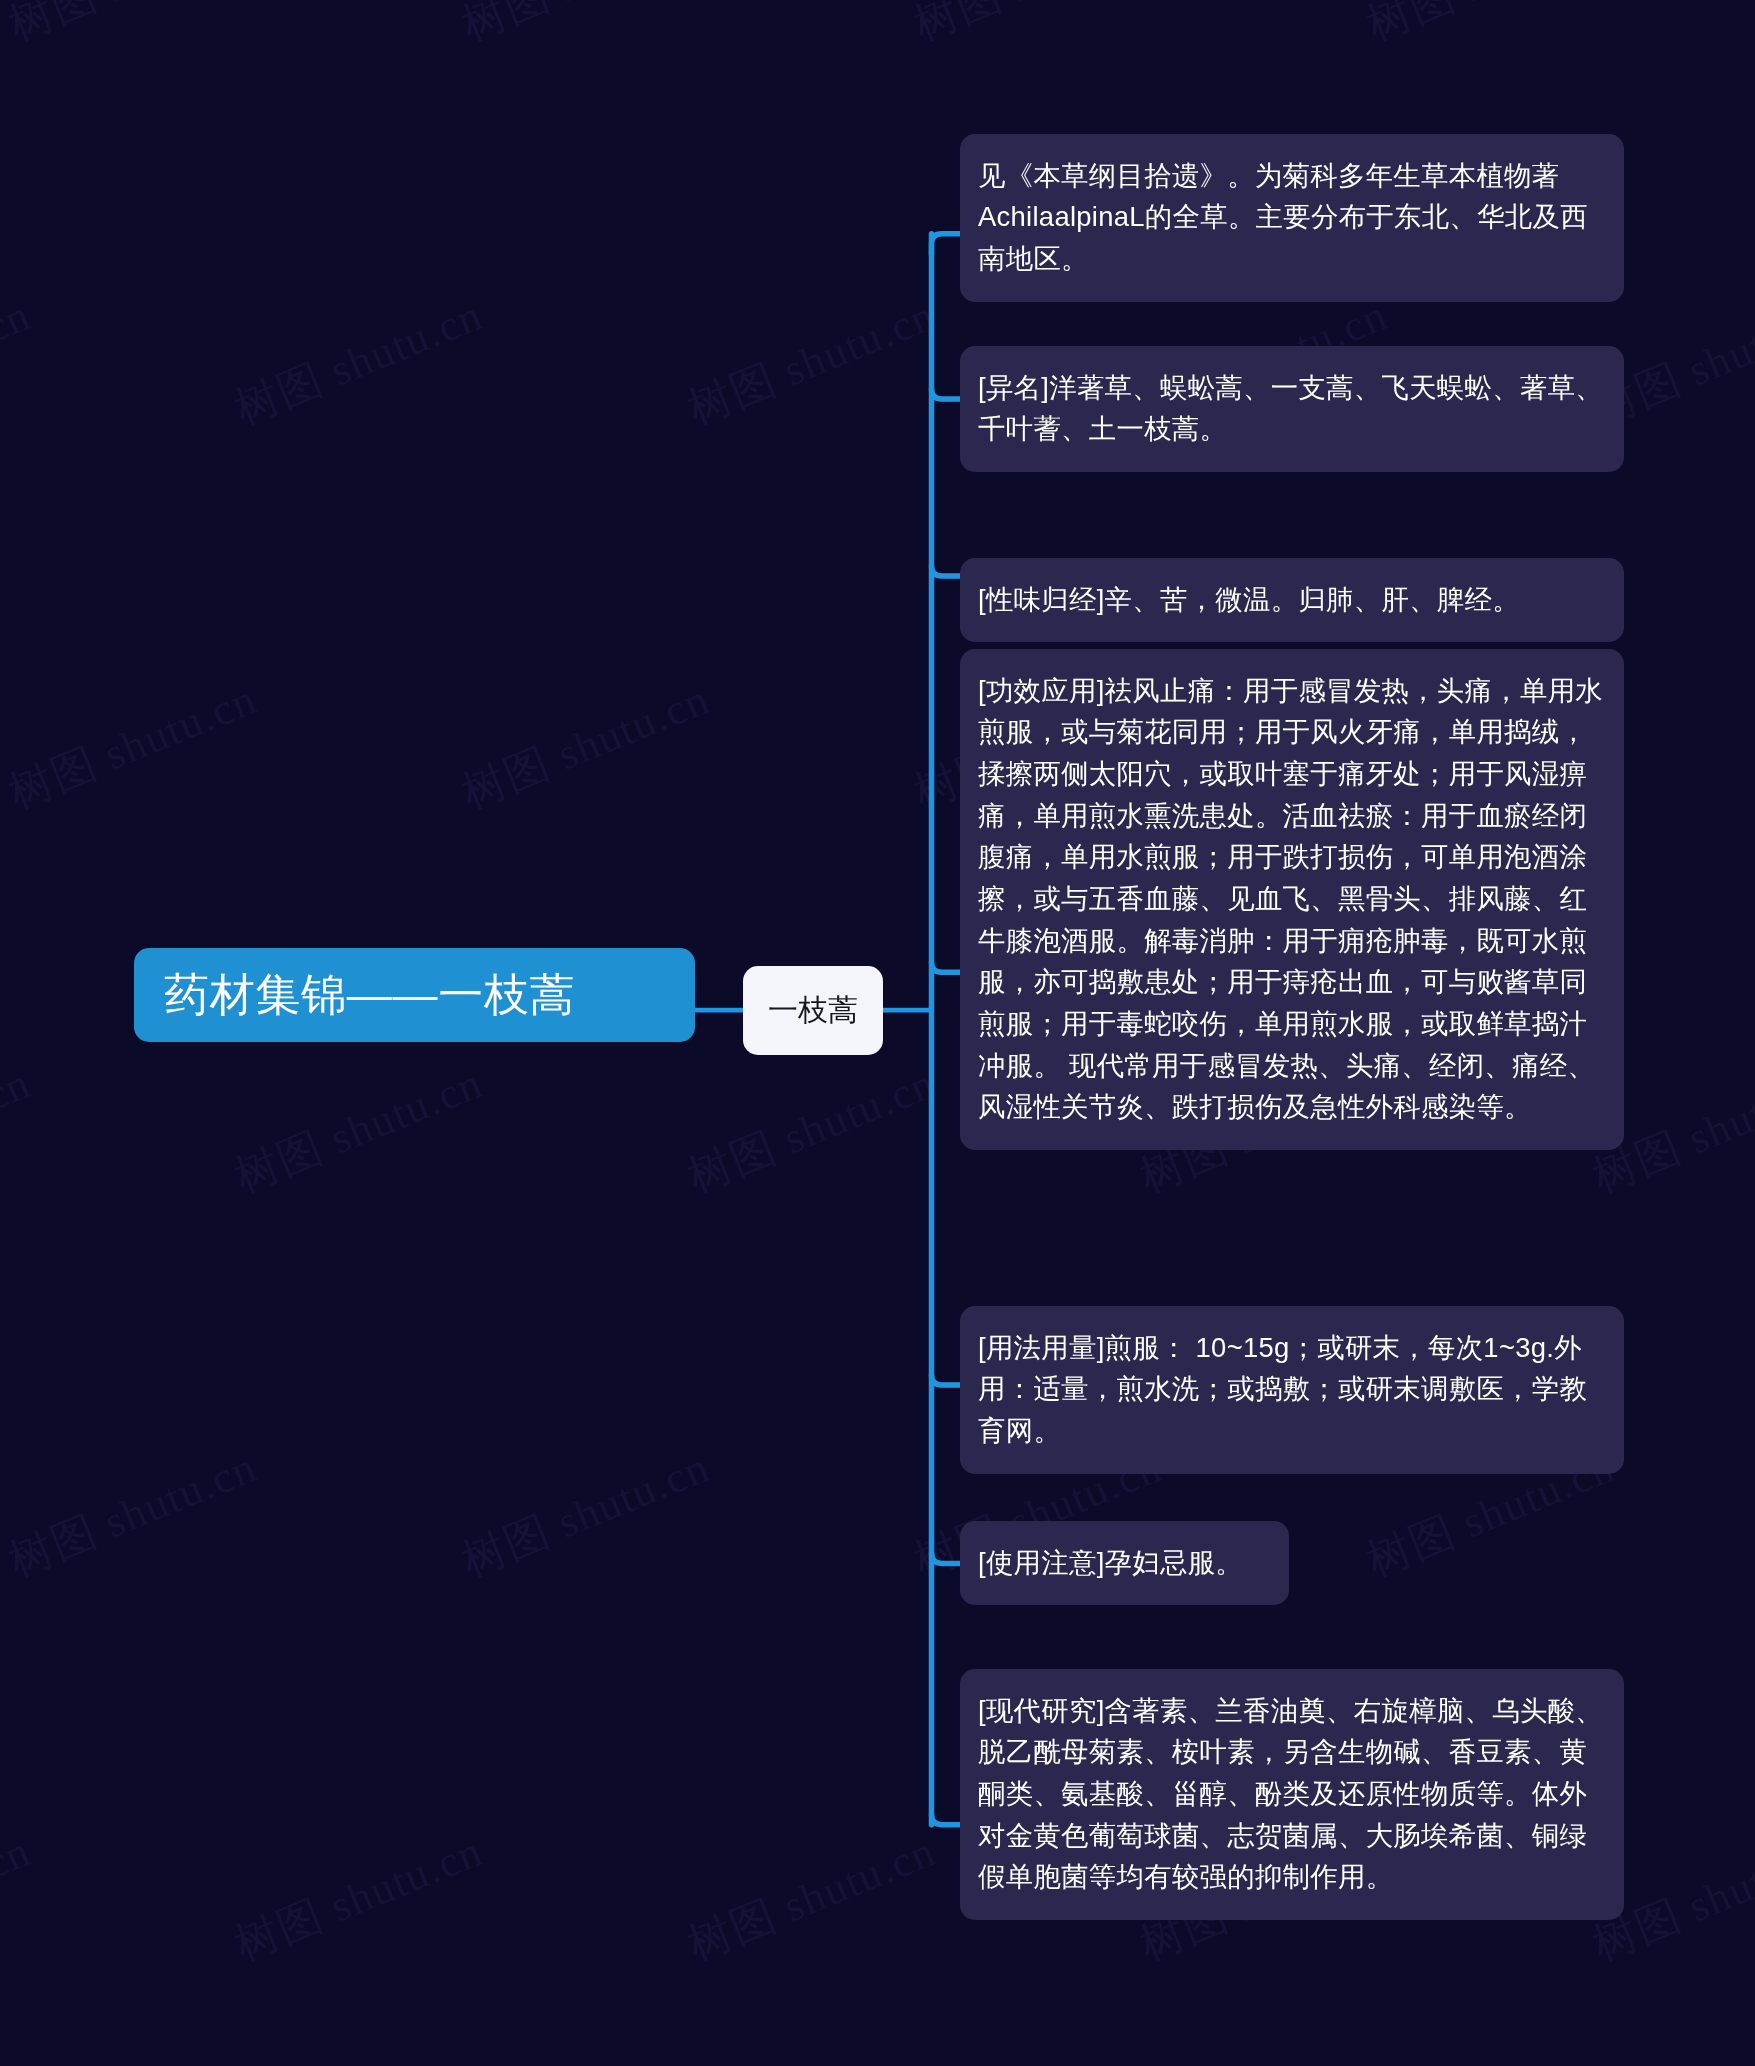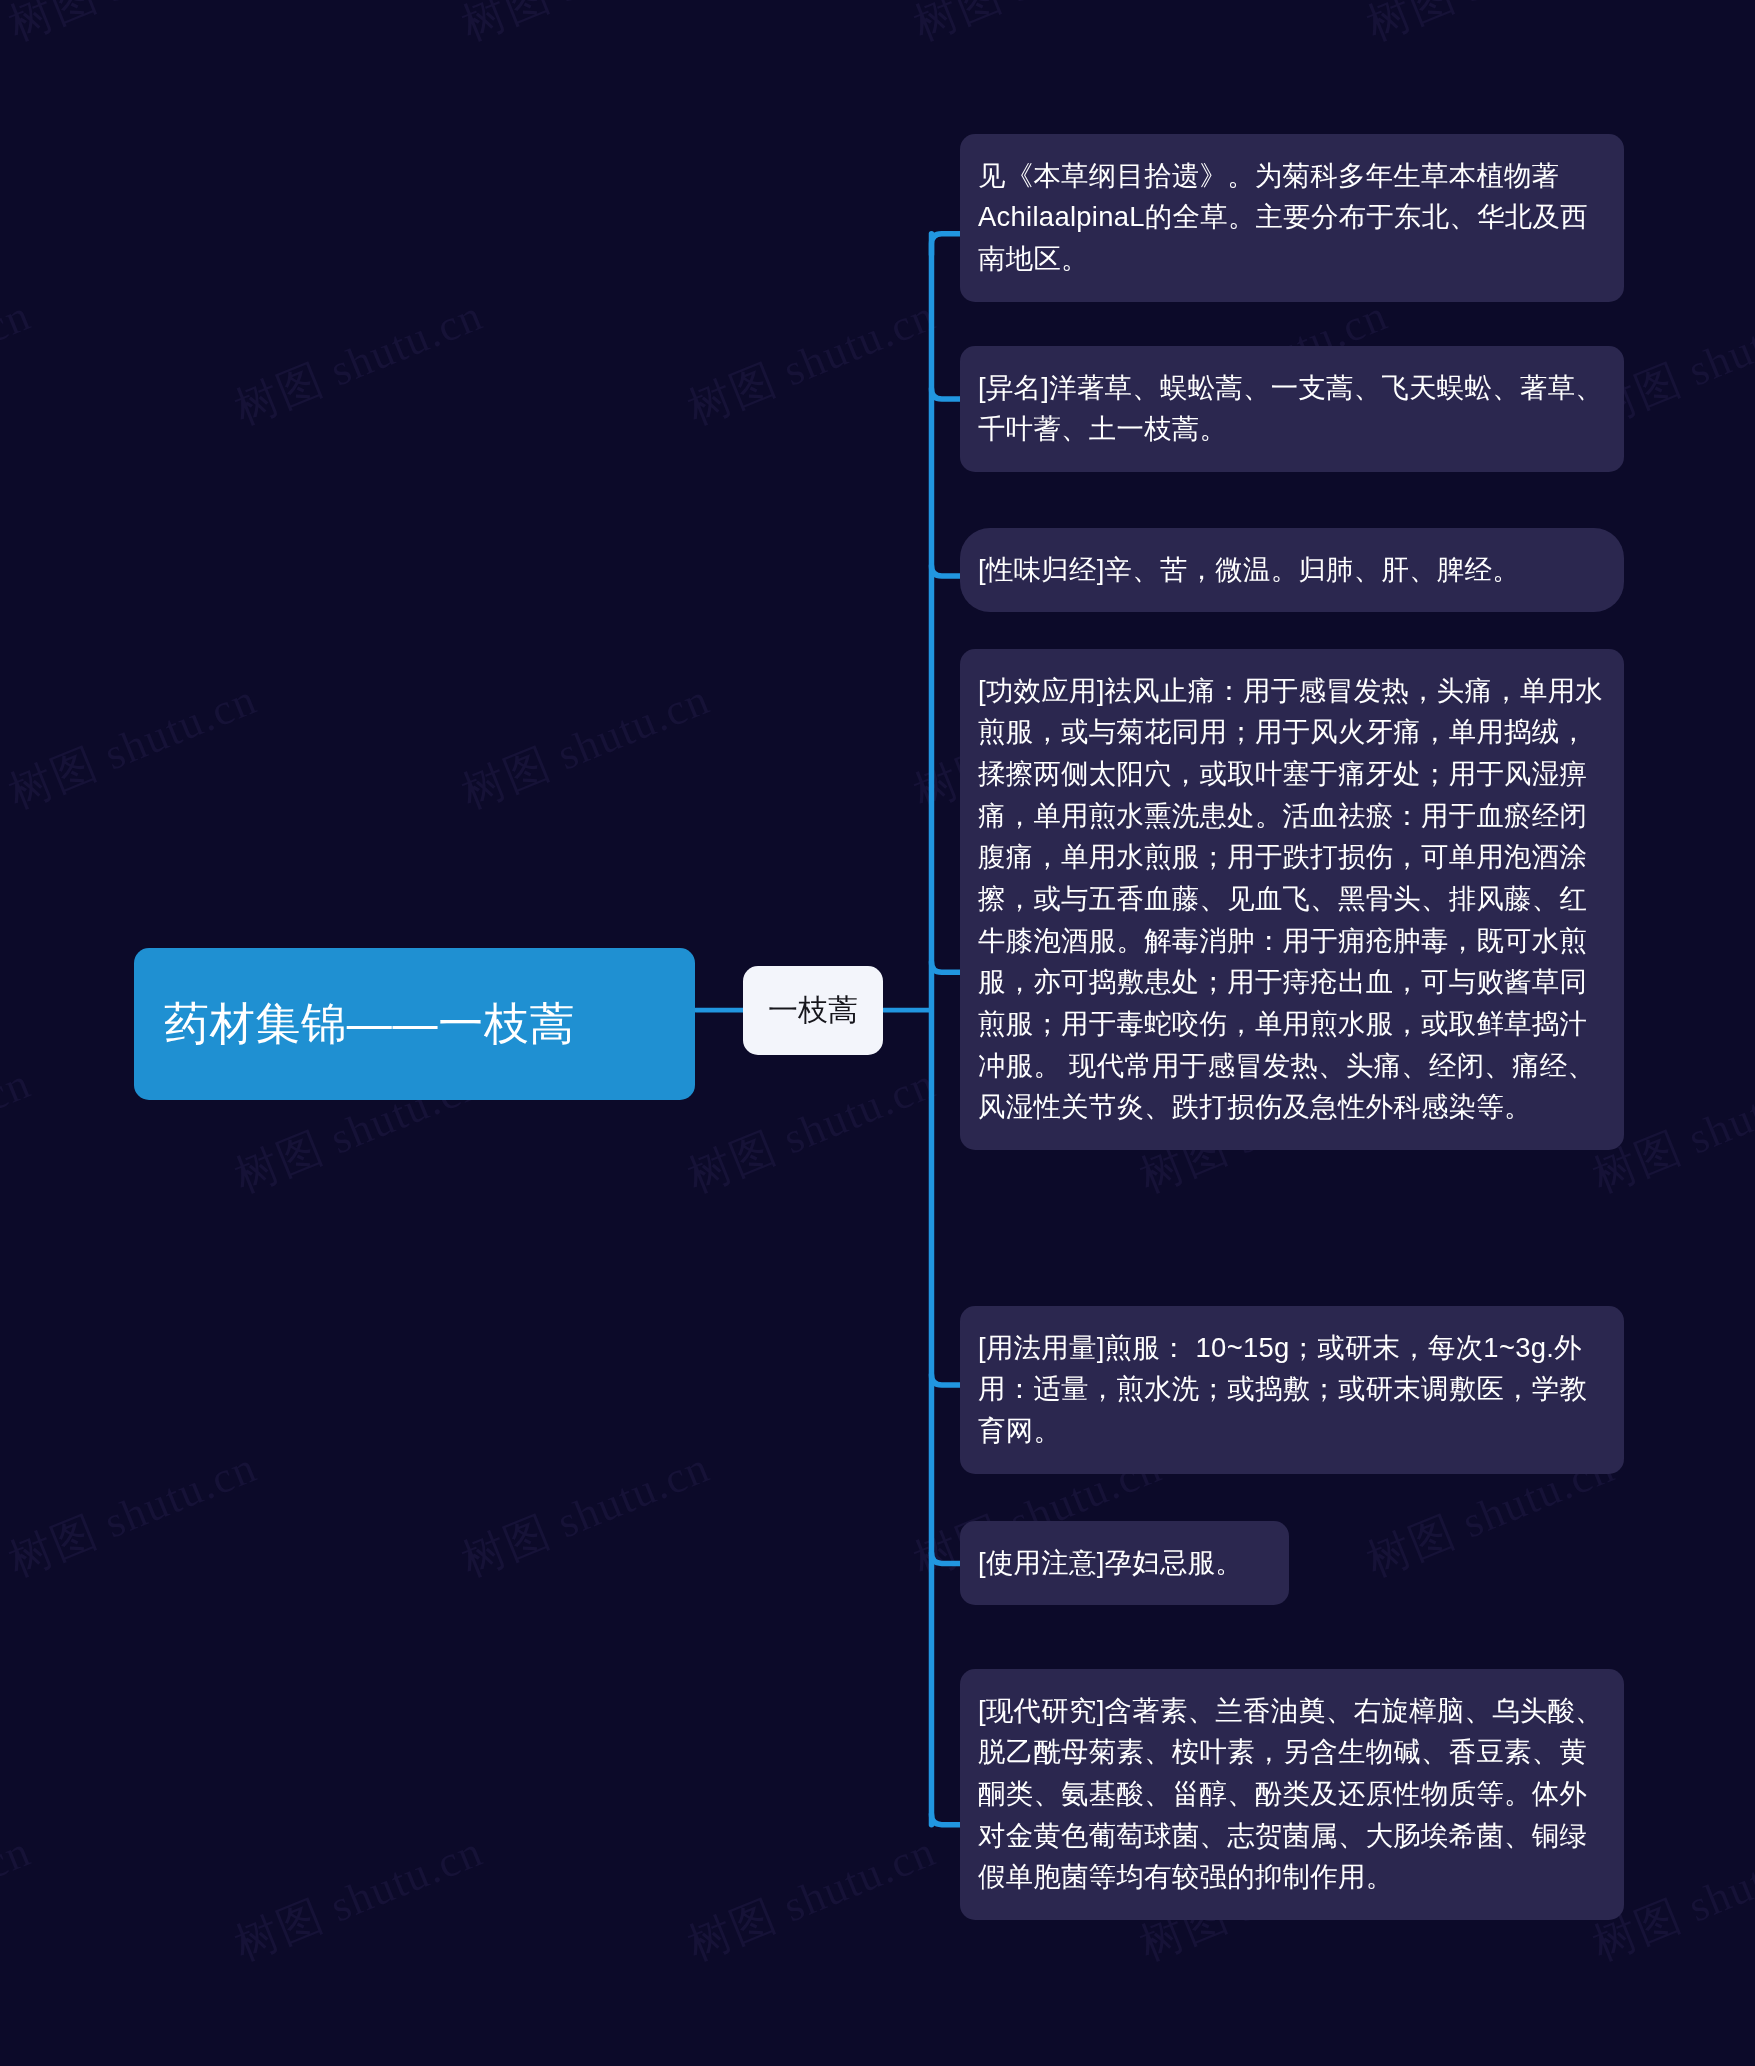--- a/index.html
+++ b/index.html
@@ -54,21 +54,21 @@
     z-index: 2;
     border-radius: 13.7px;
     display: flex;
     align-items: center;
   }
 
   #root-node {
     left: 134px;
     top: 948px;
     width: 561px;
-    height: 152px;
+    height: 94px;
     background: #1f90d2;
     border-radius: 15px;
     padding: 0 30px;
     color: #ffffff;
     font-size: 45px;
     line-height: 1.25;
     letter-spacing: 0.7px;
     white-space: nowrap;
   }
 
@@ -164,21 +164,21 @@
   </div>
 
   <div class="node leaf" id="leaf-source" style="top:134px;">
     <span class="leaf-text">见《本草纲目拾遗》。为菊科多年生草本植物著AchilaalpinaL的全草。主要分布于东北、华北及西南地区。</span>
   </div>
 
   <div class="node leaf" id="leaf-alias" style="top:346px;">
     <span class="leaf-text">[异名]洋著草、蜈蚣蒿、一支蒿、飞天蜈蚣、著草、千叶蓍、土一枝蒿。</span>
   </div>
 
-  <div class="node leaf" id="leaf-nature" style="top:528px;border-radius:30px;">
+  <div class="node leaf" id="leaf-nature" style="top:558px;">
     <span class="leaf-text">[性味归经]辛、苦，微温。归肺、肝、脾经。</span>
   </div>
 
   <div class="node leaf" id="leaf-efficacy" style="top:649px;">
     <span class="leaf-text">[功效应用]祛风止痛：用于感冒发热，头痛，单用水煎服，或与菊花同用；用于风火牙痛，单用捣绒，揉擦两侧太阳穴，或取叶塞于痛牙处；用于风湿痹痛，单用煎水熏洗患处。活血祛瘀：用于血瘀经闭腹痛，单用水煎服；用于跌打损伤，可单用泡酒涂擦，或与五香血藤、见血飞、黑骨头、排风藤、红牛膝泡酒服。解毒消肿：用于痈疮肿毒，既可水煎服，亦可捣敷患处；用于痔疮出血，可与败酱草同煎服；用于毒蛇咬伤，单用煎水服，或取鲜草捣汁冲服。 现代常用于感冒发热、头痛、经闭、痛经、风湿性关节炎、跌打损伤及急性外科感染等。</span>
   </div>
 
   <div class="node leaf" id="leaf-dosage" style="top:1306px;">
     <span class="leaf-text">[用法用量]煎服： 10~15g；或研末，每次1~3g.外用：适量，煎水洗；或捣敷；或研末调敷医，学教育网。</span>
   </div>

